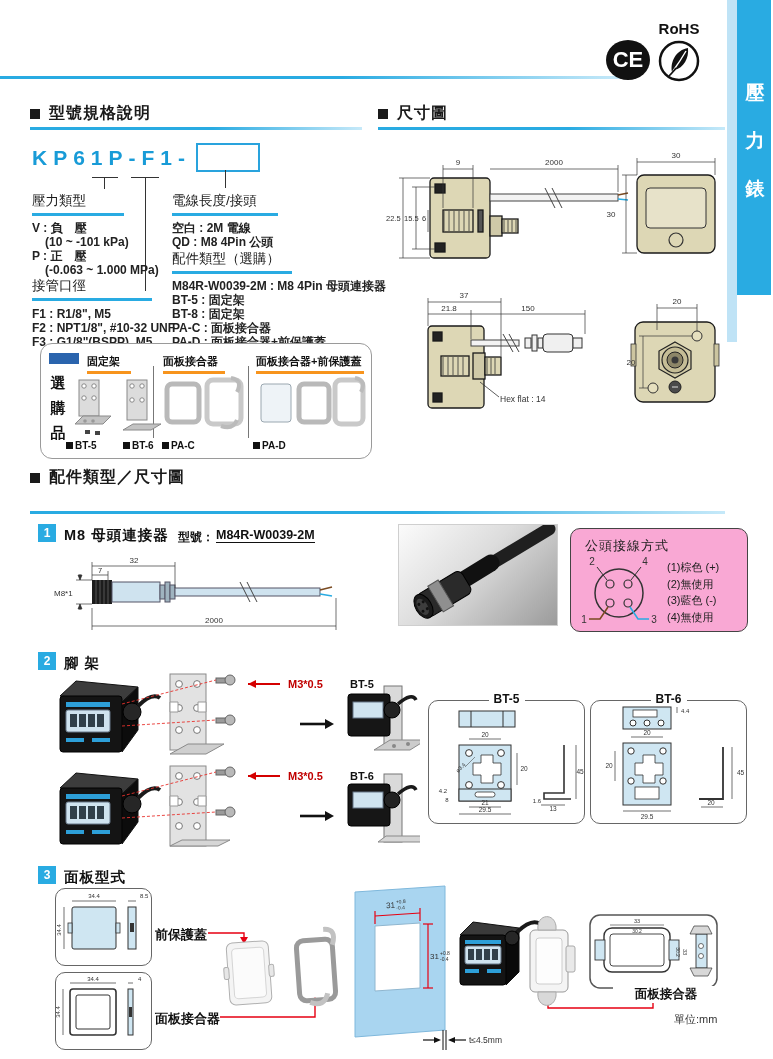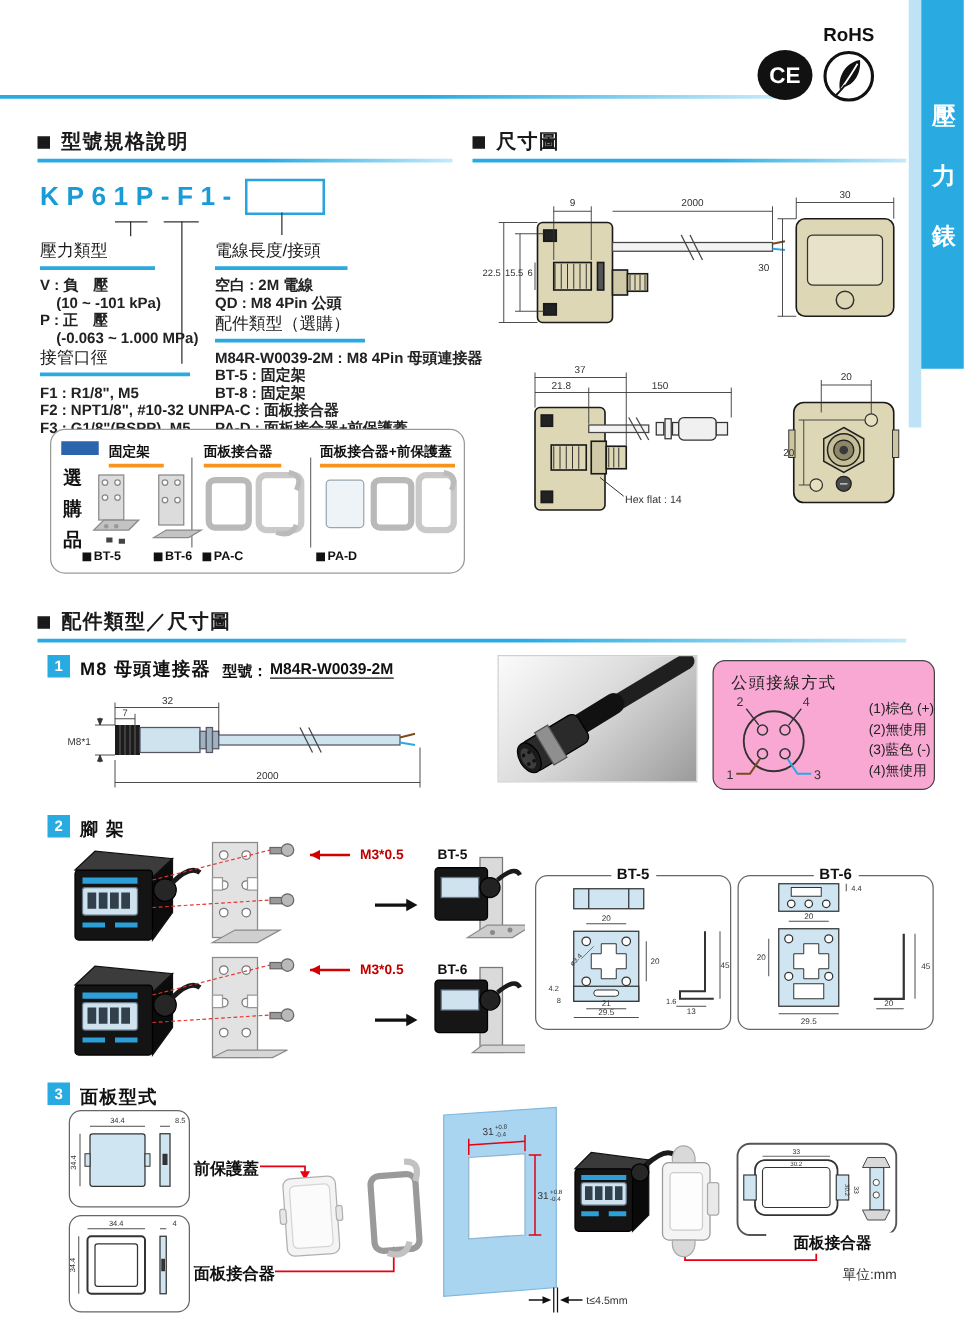--- a/index.html
+++ b/index.html
@@ -53,21 +53,21 @@
   svg text{font-family:"Liberation Sans","DejaVu Sans",sans-serif;fill:#333;}
 </style>
 </head>
 <body>
 
 <div class="page">
 
   <div class="abs cyan-rule" style="left:0;top:76px;width:620px;"></div>
   <div class="abs rohs" style="left:650px;top:20px;width:58px;">RoHS</div>
   <div class="abs" style="left:606px;top:40px;width:44px;height:40px;background:#111;border-radius:50%;
-       display:flex;align-items:center;justify-content:center;color:#fff;font-weight:bold;font-size:18px;">CE</div>
+       display:flex;align-items:center;justify-content:center;color:#fff;font-weight:bold;font-size:22px;">CE</div>
   <svg class="abs" style="left:656px;top:40px;" width="46" height="42" viewBox="0 0 46 42">
     <ellipse cx="23" cy="21" rx="19" ry="19" fill="none" stroke="#111" stroke-width="2.5"></ellipse>
     <path d="M16 32 C14 22 20 10 32 8 C33 18 28 28 18 30 Z" fill="#111"></path>
     <path d="M17 31 C22 24 26 18 30 11" stroke="#fff" stroke-width="1.4" fill="none"></path>
     <path d="M13 36 C16 33 18 31 20 28" stroke="#111" stroke-width="1.6" fill="none"></path>
   </svg>
 
   <div class="abs tab-strip" style="left:727px;top:0;width:10px;height:342px;"></div>
   <div class="abs tab" style="left:737px;top:0;width:36px;height:295px;box-sizing:border-box;">
     <span>壓</span>
@@ -327,21 +327,21 @@
         <line x1="272" y1="14" x2="272" y2="40"></line>
         <line x1="312" y1="14" x2="312" y2="41"></line>
       <line x1="258" y1="46" x2="258" y2="98"></line>
         <line x1="254" y1="46" x2="307" y2="46"></line>
         <line x1="254" y1="98" x2="263" y2="98"></line>
     </g>
     <text x="292" y="14" font-size="8" text-anchor="middle">20</text>
     <text x="246" y="75" font-size="8" text-anchor="middle">20</text>
   </svg>
 
-  <div class="abs sec-h" style="left:30px;top:487px;">
+  <div class="abs sec-h" style="left:30px;top:467px;">
     <span class="sq"></span>
     <span>配件類型／尺寸圖</span>
   </div>
   <div class="abs cyan-rule" style="left:30px;top:511px;width:695px;"></div>
 
   <div class="abs badge" style="left:38px;top:524px;">1</div>
   <div class="abs blk-title" style="left:64px;top:526px;">M8 母頭連接器</div>
   <div class="abs type-label" style="left:178px;top:529px;">型號：</div>
   <div class="abs type-model" style="left:216px;top:528px;">M84R-W0039-2M</div>
 
@@ -409,21 +409,21 @@
       <circle cx="53" cy="50" r="4" fill="none" stroke="#333" stroke-width="1.2"></circle>
       <line x1="32" y1="27" x2="22" y2="14" stroke="#333" stroke-width="1"></line>
       <line x1="56" y1="27" x2="66" y2="14" stroke="#333" stroke-width="1"></line>
       <path d="M33 54 L25 66 L14 66" stroke="#7a4a21" stroke-width="1.6" fill="none"></path>
       <path d="M55 54 L63 66 L74 66" stroke="#29abe2" stroke-width="1.6" fill="none"></path>
       <text x="17" y="12" font-size="10" text-anchor="middle">2</text>
       <text x="70" y="12" font-size="10" text-anchor="middle">4</text>
       <text x="9" y="70" font-size="10" text-anchor="middle">1</text>
       <text x="79" y="70" font-size="10" text-anchor="middle">3</text>
     </svg>
-    <div class="abs wire-note" style="left:96px;top:30px;margin-left:28px;">
+    <div class="abs wire-note" style="left:96px;top:30px;">
       <div>(1)棕色 (+)</div>
       <div>(2)無使用</div>
       <div>(3)藍色 (-)</div>
       <div>(4)無使用</div>
     </div>
   </div>
 
   <div class="abs badge" style="left:38px;top:652px;">2</div>
   <div class="abs blk-title" style="left:64px;top:654px;">腳 架</div>
 

